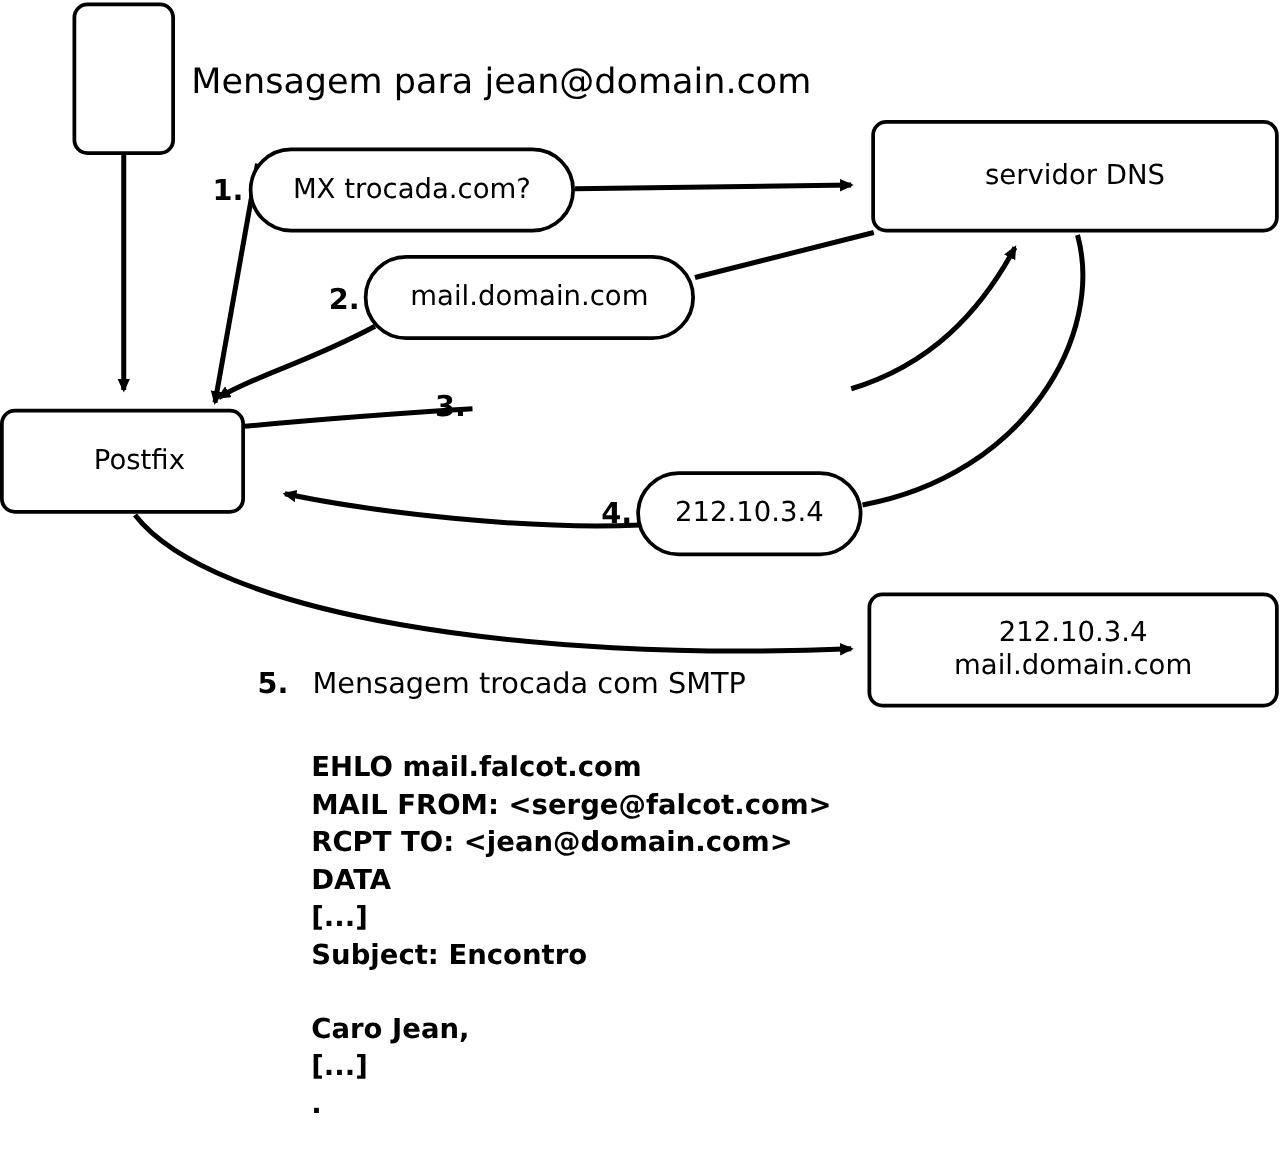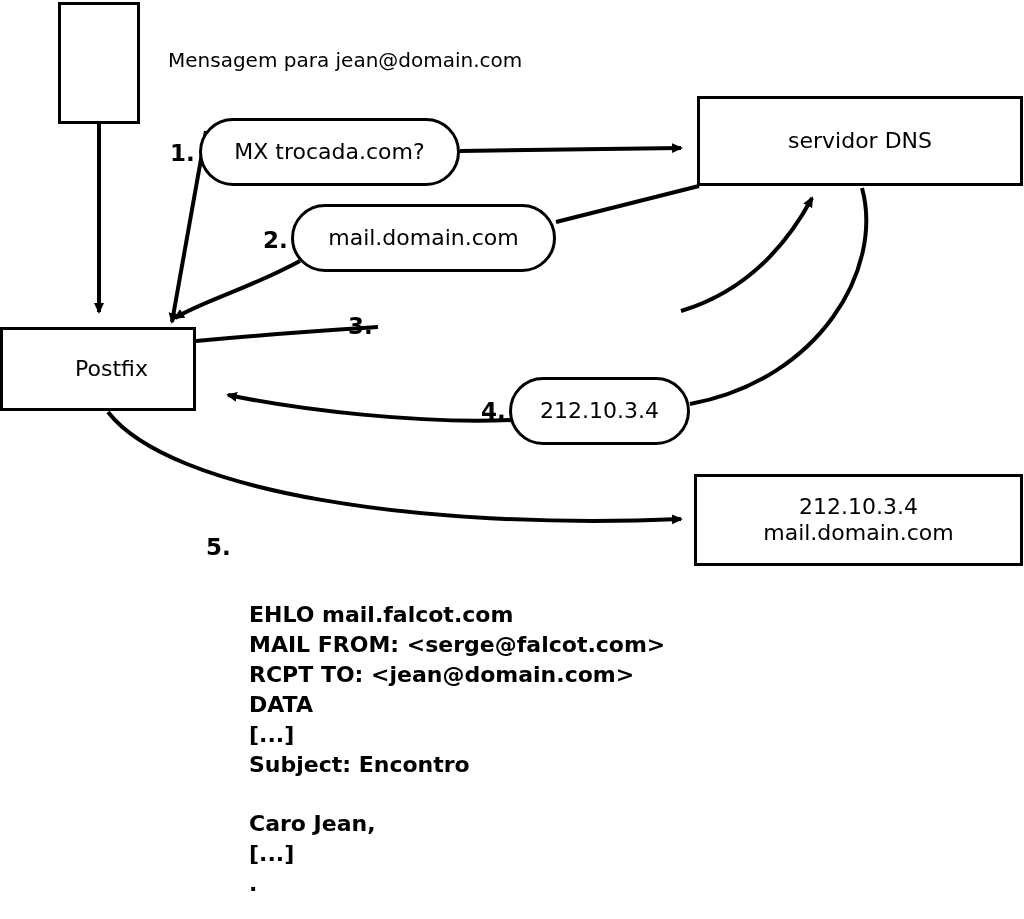--- a/index.html
+++ b/index.html
@@ -28,21 +28,21 @@
     position: absolute;
     box-sizing: border-box;
     border: 3px solid #000000;
     background: #ffffff;
     display: flex;
     align-items: center;
     justify-content: center;
     text-align: center;
     line-height: 1.18;
   }
-  .rect { border-radius: 0; }
+  .rect { border-radius: 12px; }
   .pill { border-radius: 38px; }
   .txt {
     position: absolute;
     white-space: pre;
   }
   .label-num {
     position: absolute;
     font-weight: bold;
     white-space: pre;
   }
@@ -81,41 +81,42 @@
 
     <path d="M862,188 C884,268 820,380 690,404" stroke="#000000" stroke-width="4" fill="none"></path>
 
     <path d="M512,420 C420,424 300,410 228,395" stroke="#000000" stroke-width="4" fill="none" marker-end="url(#arrow)"></path>
 
     <path d="M108,412 C170,492 420,530 681,519" stroke="#000000" stroke-width="4" fill="none" marker-end="url(#arrow)"></path>
   </svg>
 
   <div class="node rect" style="left:58px; top:2px; width:82px; height:122px; font-size:19px;"></div>
 
-  <div class="txt" style="left:168px; top:48px; font-size:20px;">Mensagem para jean@domain.com</div>
+  <div class="txt" style="left:153px; top:48px; font-size:28px;">Mensagem para jean@domain.com</div>
 
   <div class="node rect" style="left:697px; top:96px; width:326px; height:90px; font-size:22px;">servidor DNS</div>
 
   <div class="label-num" style="left:170px; top:140px; font-size:23px;">1.</div>
   <div class="node pill" style="left:199px; top:118px; width:261px; height:68px; font-size:22px;">MX trocada.com?</div>
 
   <div class="label-num" style="left:263px; top:227px; font-size:23px;">2.</div>
   <div class="node pill" style="left:291px; top:204px; width:265px; height:68px; font-size:22px;">mail.domain.com</div>
 
   <div class="label-num" style="left:348px; top:313px; font-size:23px;">3.</div>
 
   <div class="node rect" style="left:0px; top:327px; width:196px; height:84px; font-size:22px;padding-left:27px;">Postfix</div>
 
   <div class="label-num" style="left:481px; top:398px; font-size:23px;">4.</div>
   <div class="node pill" style="left:509px; top:377px; width:181px; height:68px; font-size:22px;">212.10.3.4</div>
 
   <div class="node rect" style="left:694px; top:474px; width:329px; height:92px; font-size:22px; white-space:pre;">212.10.3.4
 mail.domain.com</div>
 
   <div class="label-num" style="left:206px; top:534px; font-size:23px;">5.</div>
+  <div class="txt" style="left:250px; top:534px; font-size:23px;">Mensagem trocada com SMTP</div>
 
   <div class="mono-block" style="left:249px; top:600px; font-size:22px;">EHLO mail.falcot.com
 MAIL FROM: &lt;serge@falcot.com&gt;
 RCPT TO: &lt;jean@domain.com&gt;
 DATA
 [...]
 Subject: Encontro
 
 Caro Jean,
 [...]

